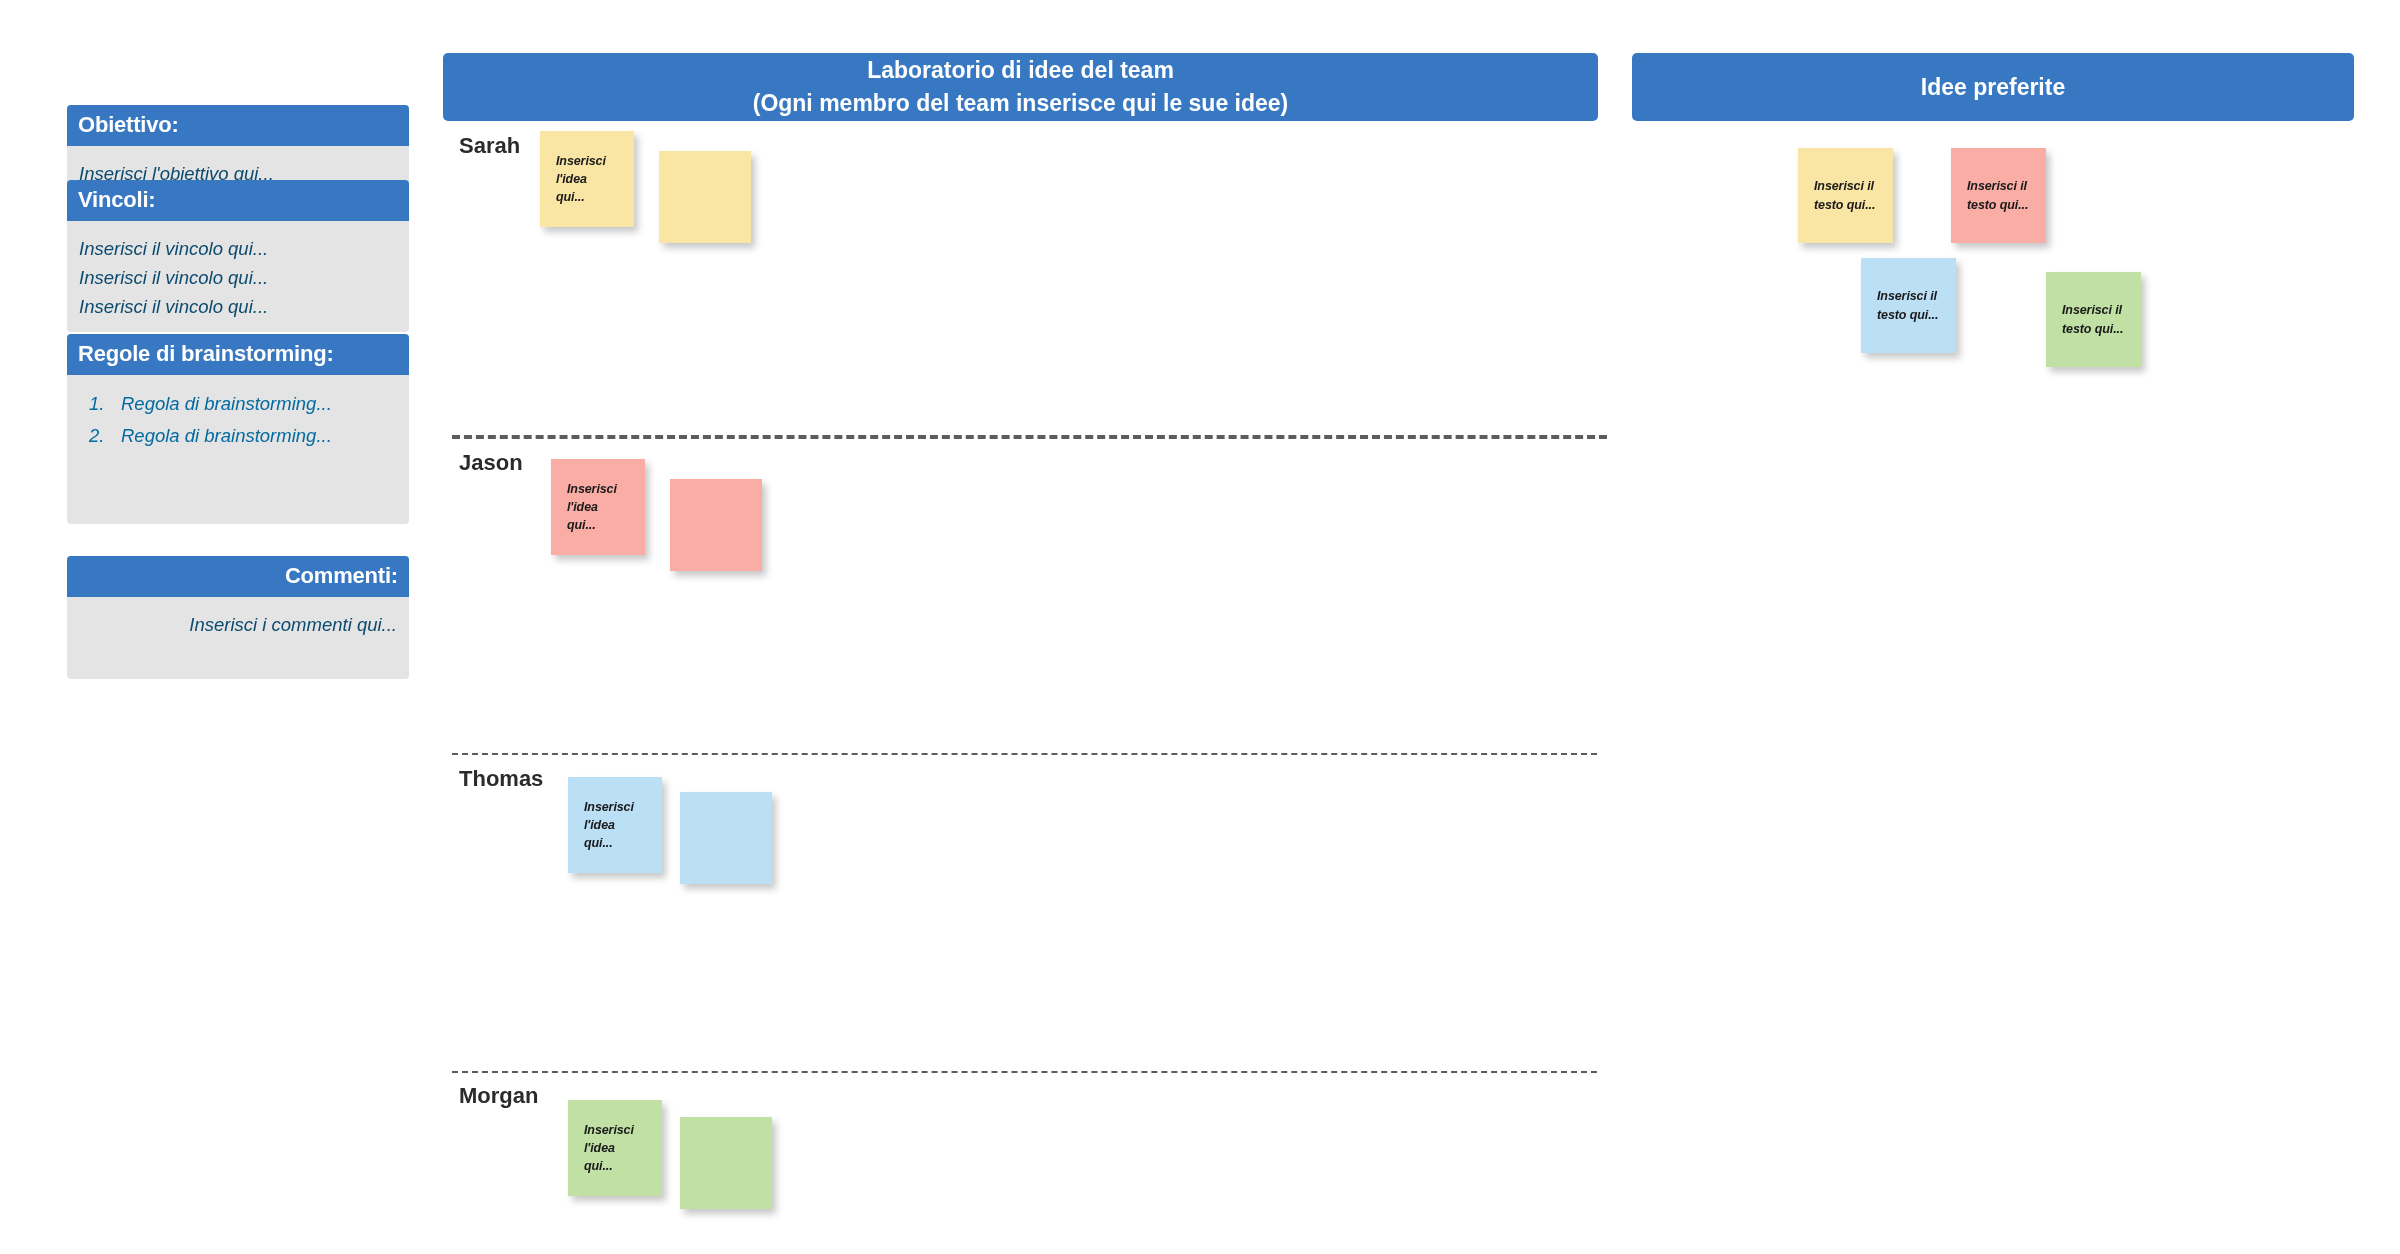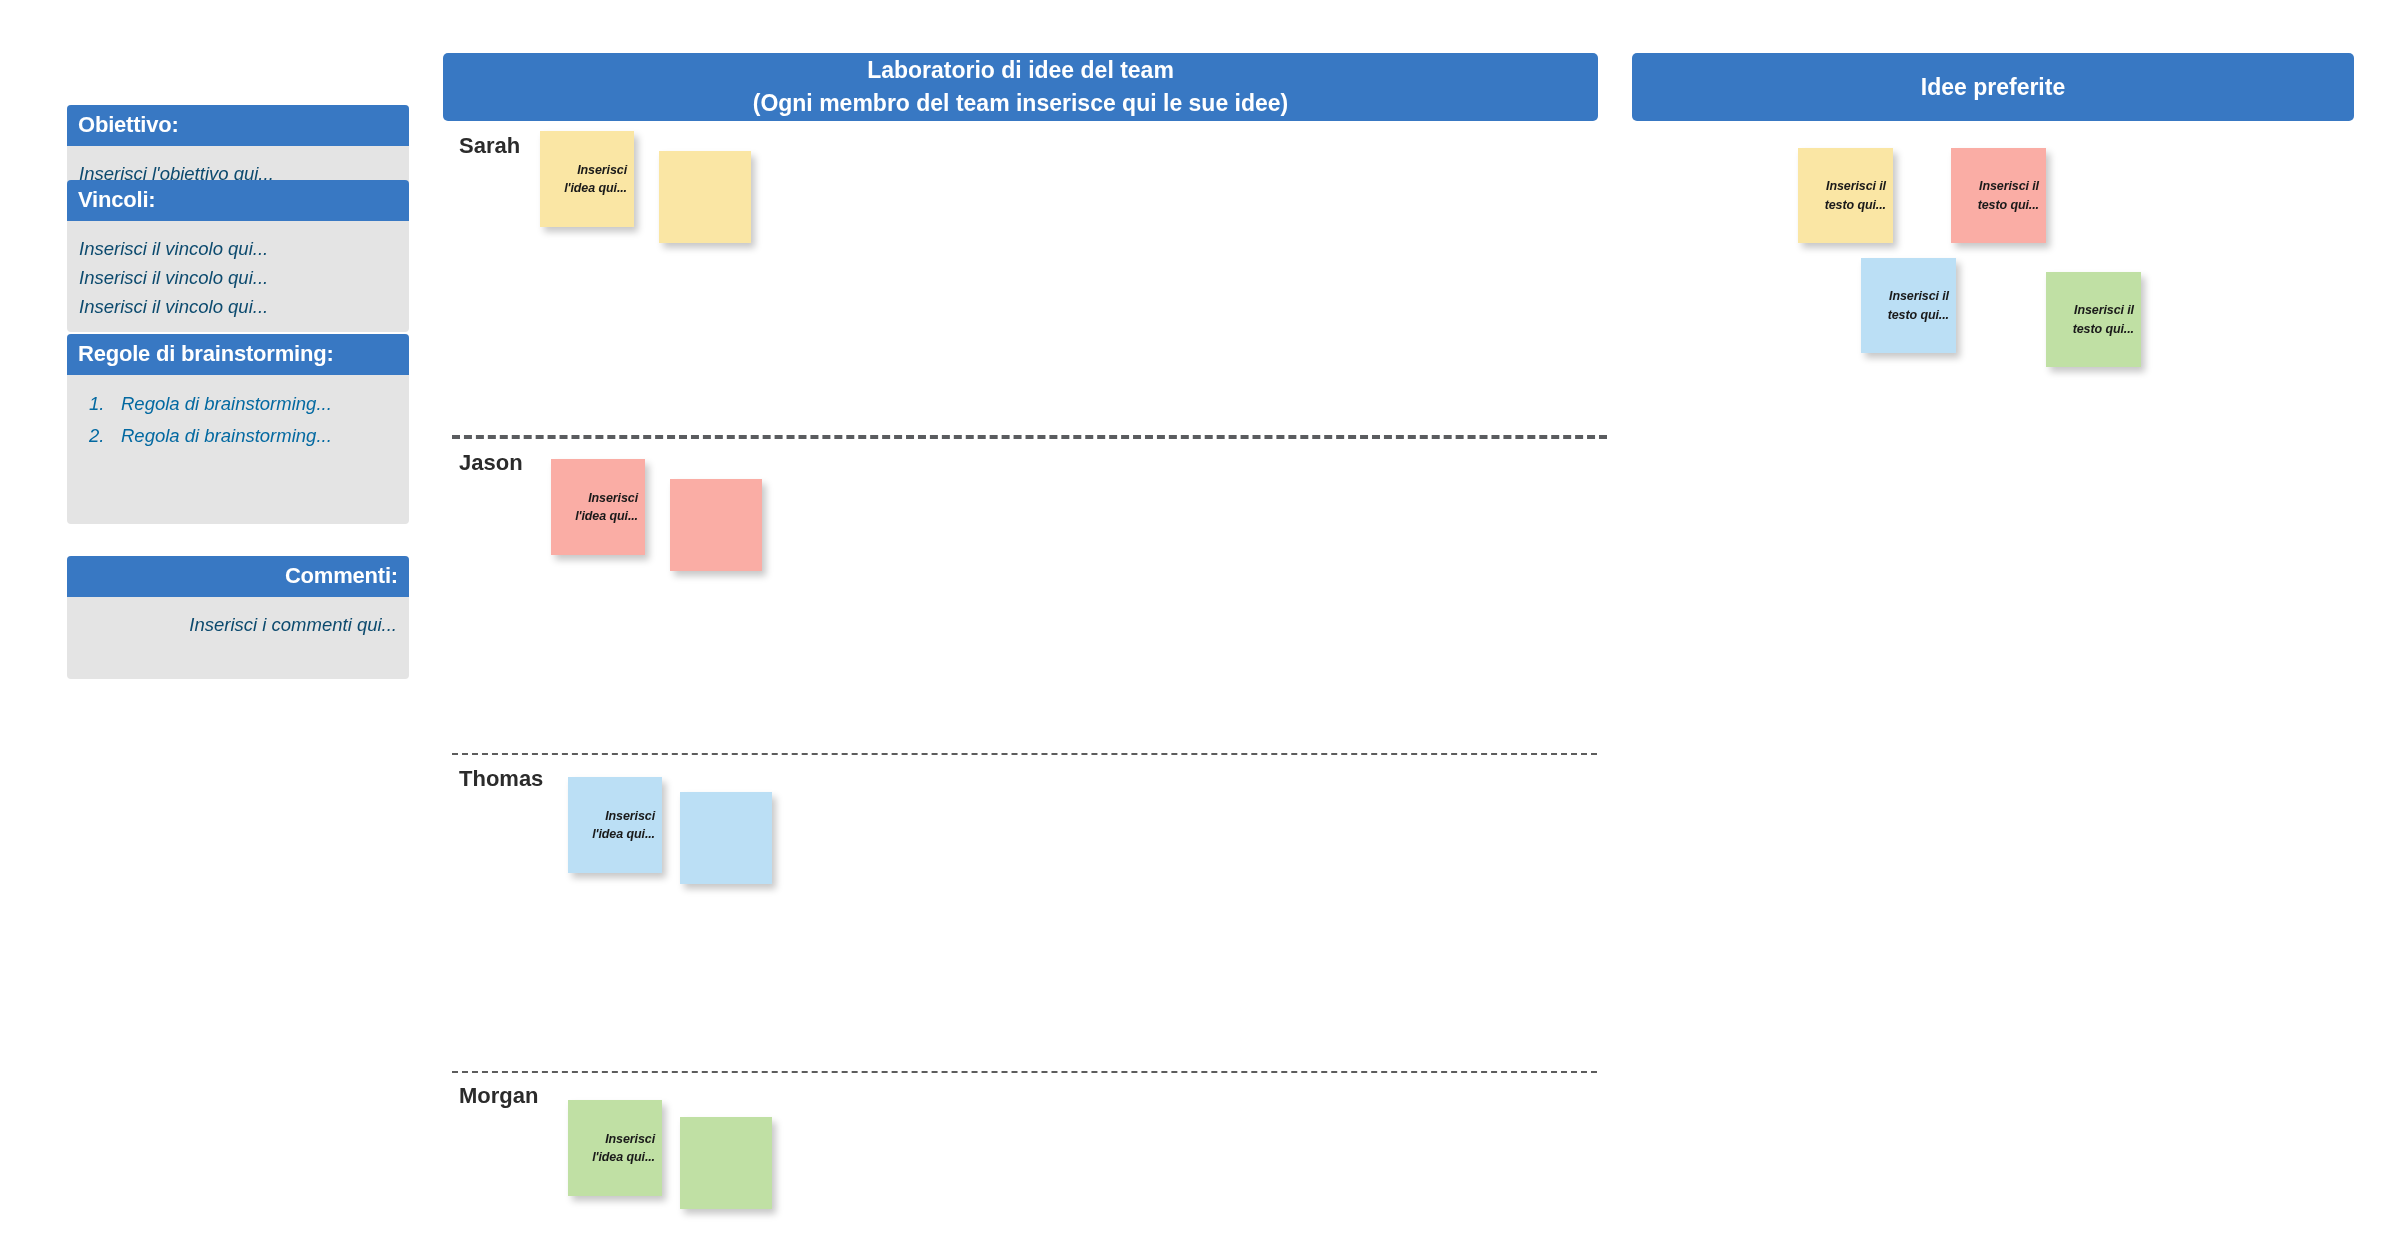--- a/index.html
+++ b/index.html
@@ -107,23 +107,23 @@
   }
   .divider.thick { border-top: 4px dashed #5a5c5f; }
   .divider.thin  { border-top: 2px dashed #5c5c5c; }
 
   
   .note {
     position: absolute;
     display: flex;
     align-items: center;
     justify-content: center;
-    text-align: right;
+    text-align: left;
     box-shadow: 4px 5px 7px rgba(0,0,0,0.22);
-    padding: 4px 7px;
+    padding: 4px 16px;
   }
   .note span {
     font-size: 12.5px;
     font-style: italic;
     font-weight: bold;
     color: #1a1a1a;
     line-height: 1.45;
     letter-spacing: -0.1px;
   }
 </style>

